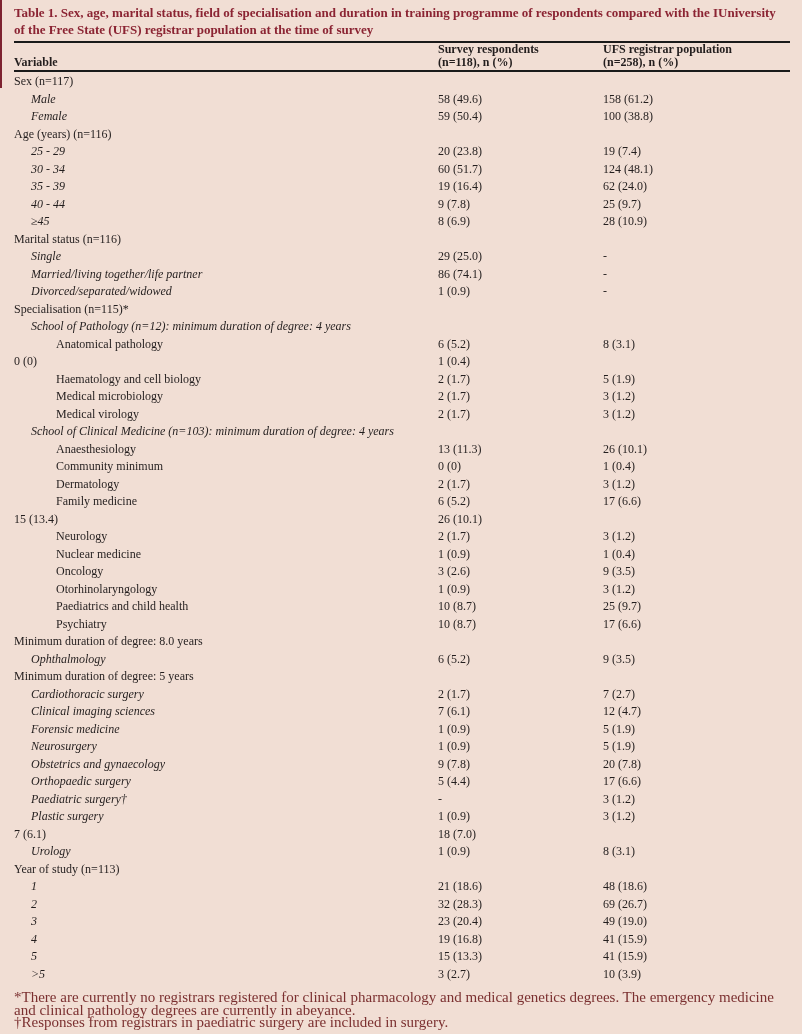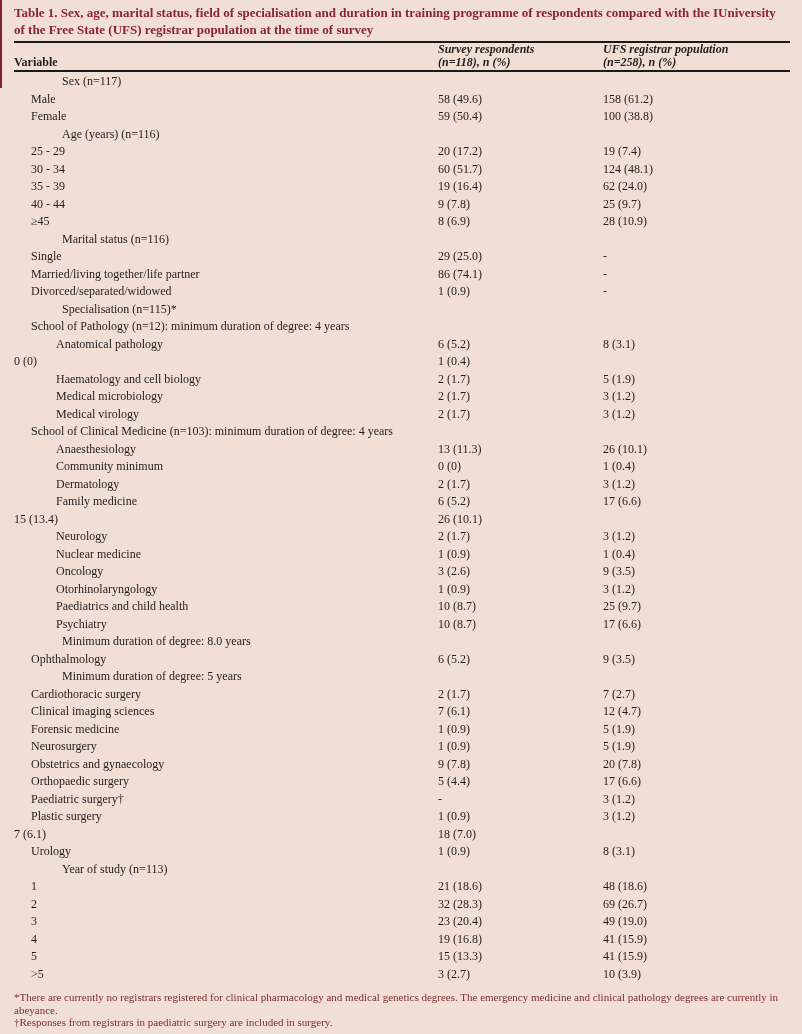--- a/index.html
+++ b/index.html
@@ -25,37 +25,37 @@
   .rule { position:absolute; left:14px; right:12px; background:#1a1a1a; }
   .rule.thick { top:41px; height:2.4px; }
   .rule.thin  { top:70px; height:1.6px; }
   .header {
     position:absolute; top:43px; left:14px; right:12px; height:26px;
     display:grid;
     grid-template-columns:424px 165px 1fr;
     align-items:end;
     font-weight:bold; font-size:12px; line-height:13px;
   }
-  .hcol div { white-space:nowrap;font-style:italic; }
+  .hcol div { white-space:nowrap; }
   .tbody {
     position:absolute; top:73px; left:14px; right:12px;
   }
   .trow {
     display:grid;
     grid-template-columns:424px 165px 1fr;
     height:17.5px; line-height:17.5px;
     font-size:12px;
     white-space:nowrap;
   }
-  .trow .lbl.ind0 { padding-left:0;margin-left:48px; }
-  .trow .lbl.ind1 { padding-left:17px; }
+  .trow .lbl.ind0 { padding-left:0; }
+  .trow .lbl.ind1 { padding-left:17px;font-style:italic; }
   .trow .lbl.ind2 { padding-left:42px; }
   .footnotes {
     position:absolute; top:991px; left:14px; right:10px;
-    font-size:11px; line-height:12.5px;
+    font-size:15px; line-height:12.5px;
     color:#7b3030;
   }
 </style>
 </head>
 <body>
 
 <div class="page">
 
   <div class="edge-accent"></div>
 
@@ -93,21 +93,21 @@
         <div>59 (50.4)</div>
         <div>100 (38.8)</div>
       </div>
       <div class="trow">
         <div class="lbl ind0">Age (years) (n=116)</div>
         <div></div>
         <div></div>
       </div>
       <div class="trow">
         <div class="lbl ind1">25 - 29</div>
-        <div>20 (17.2)</div>
+        <div>20 (23.8)</div>
         <div>19 (7.4)</div>
       </div>
       <div class="trow">
         <div class="lbl ind1">30 - 34</div>
         <div>60 (51.7)</div>
         <div>124 (48.1)</div>
       </div>
       <div class="trow">
         <div class="lbl ind1">35 - 39</div>
         <div>19 (16.4)</div>

